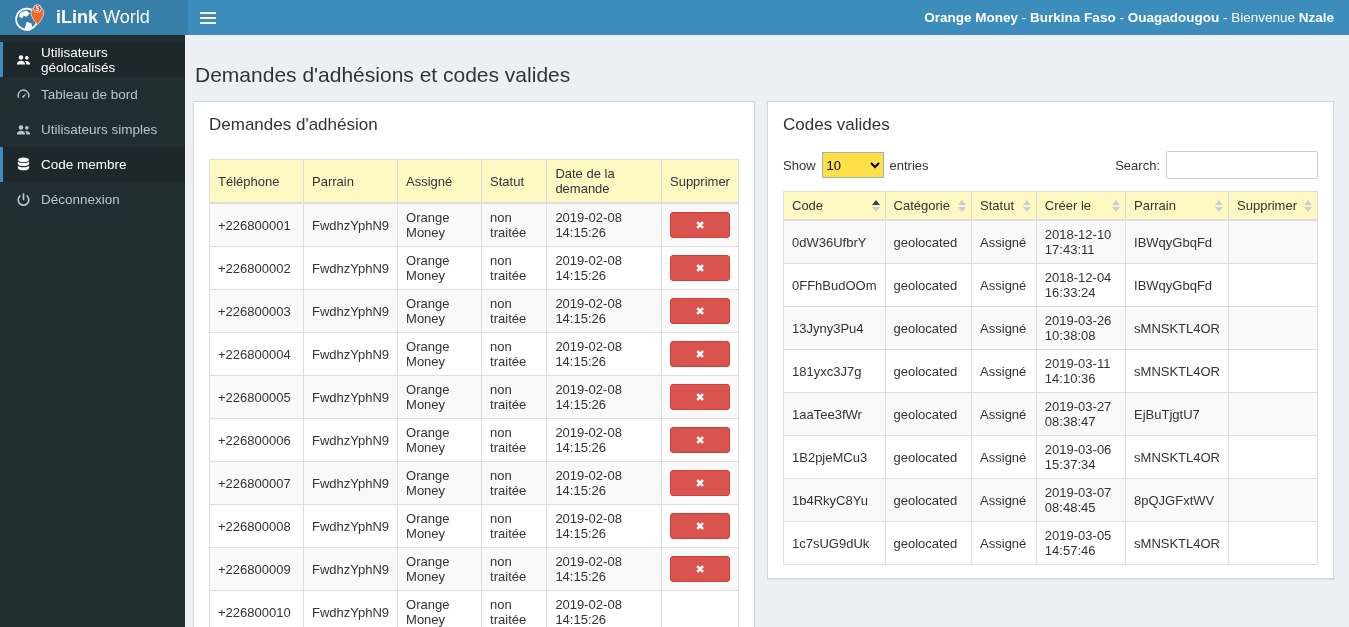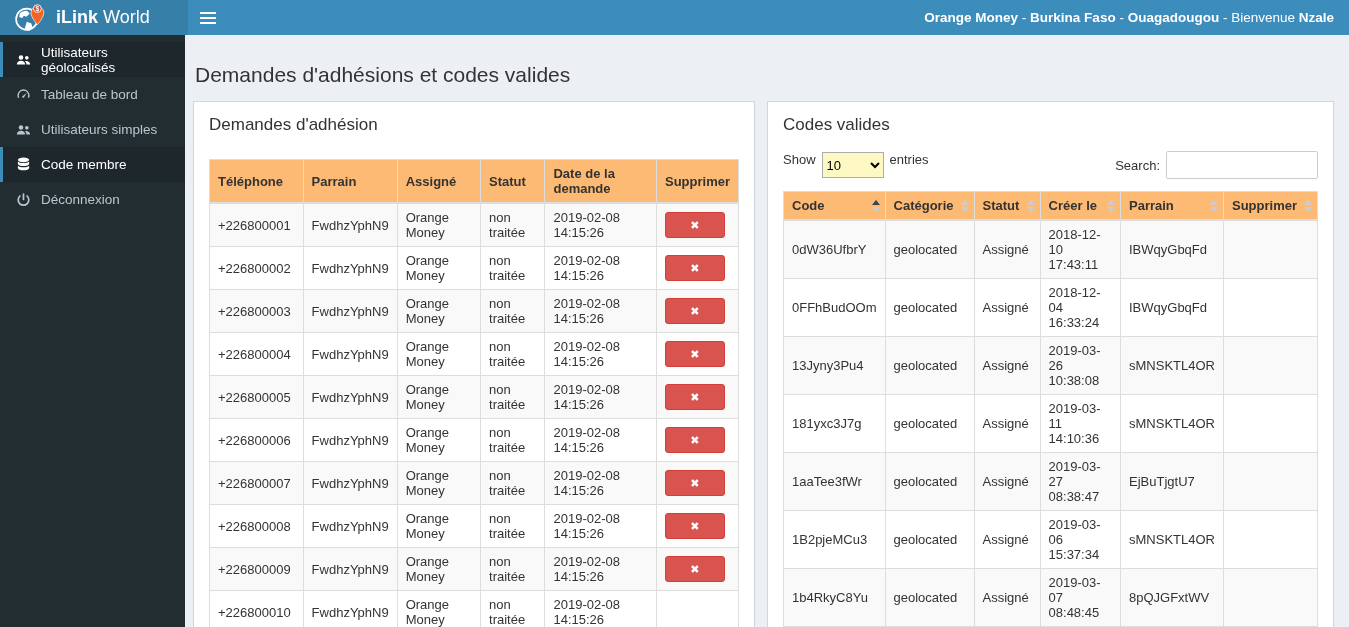--- a/index.html
+++ b/index.html
@@ -29,34 +29,34 @@
   .content { position:absolute; top:35px; left:185px; width:1164px; height:592px; padding:22px 15px 0 8px; }
   h1.page-title { font-size:21px; font-weight:500; color:#333; margin:6px 0 14px 2px; }
   .cols { display:flex; gap:12px; align-items:flex-start; }
   .panel { background:#fff; border:1px solid #d2d6de; box-shadow:0 1px 1px rgba(0,0,0,.06); padding:13px 15px; }
   .panel-title { font-size:17px; font-weight:500; color:#333; }
   .panel-left { width:562px; }
   .panel-right { width:567px; }
 
   table { width:100%; border-collapse:collapse; font-size:13px; color:#333; }
   th, td { border:1px solid #ddd; padding:6px 8px; text-align:left; vertical-align:middle; }
-  thead th { font-weight:bold; border-bottom-width:2px; background:#fdba74;margin-top:23px; }
+  thead th { font-weight:normal; border-bottom-width:2px; background:#fef9c3;margin-top:23px; }
   tbody tr:nth-child(odd) { background:#f9f9f9; }
 
   .panel-left table { margin-top:24px; }
   .panel-left td { height:40px; }
   .panel-left tr.short td { height:26px; }
 
   .btn-del { display:block; width:60px; height:26px; background:#d9534f; border:1px solid #d43f3a; border-radius:3px;
     color:#fff; font-size:11px; line-height:24px; text-align:center; cursor:pointer; }
 
   
   .dt-controls { display:flex; justify-content:space-between; align-items:center; margin:16px 0 12px; font-size:13px; }
-  .dt-length { display:flex; gap:6px; }
-  .dt-length select { width:62px; height:26px; font-size:13px; border:1px solid #adadad; background:#fef9c3; }
+  .dt-length { display:flex; align-items:center; gap:6px; }
+  .dt-length select { width:62px; height:26px; font-size:13px; border:1px solid #adadad; background:#fde047; }
   .dt-search { display:flex; align-items:center; gap:6px; }
   .dt-search input { width:152px; height:28px; border:1px solid #ccc; border-radius:2px; padding:0 6px; font-size:13px; }
 
   .panel-right th { position:relative; padding-right:20px; cursor:pointer; }
   .panel-right td { height:30px; }
   .sorticon { position:absolute; right:5px; top:50%; transform:translateY(-50%); display:flex; flex-direction:column; gap:2px; }
   .sorticon i { display:block; width:0; height:0; border-left:4px solid transparent; border-right:4px solid transparent; }
   .sorticon .up { border-bottom:5px solid #c9ced4; }
   .sorticon .down { border-top:5px solid #c9ced4; }
   th.sorted-asc .sorticon .up { border-bottom-color:#39444c; }

